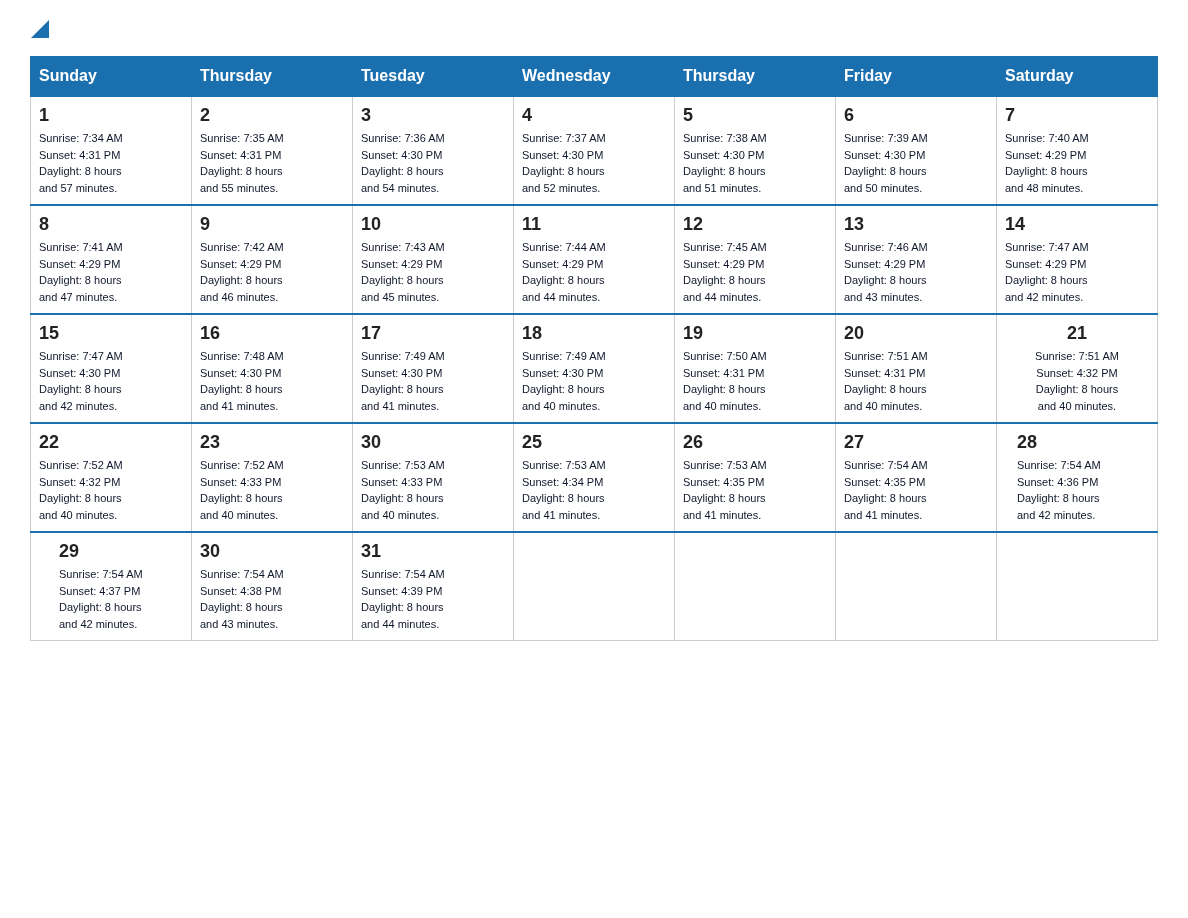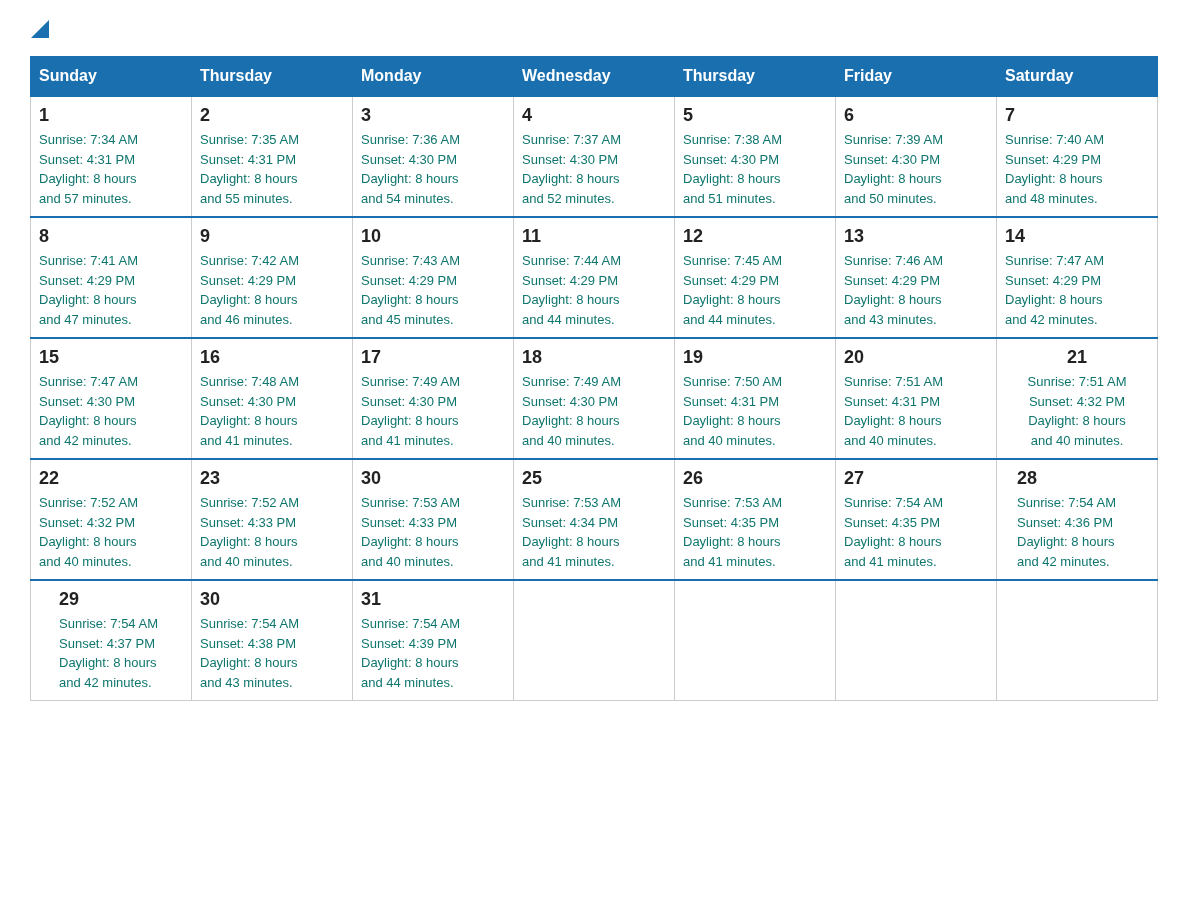--- a/index.html
+++ b/index.html
@@ -51,22 +51,22 @@
       width: 14.28%;
       min-height: 110px;
     }
     .day-number {
       font-size: 18px;
       font-weight: bold;
       color: #222;
       margin-bottom: 4px;
     }
     .day-info {
-      font-size: 13px;
-      color: #0f766e;
+      font-size: 11px;
+      color: #0f172a;
       line-height: 1.5;
     }
     .calendar tr td {
       background: #fff;
     }
     .calendar tbody tr:nth-child(odd) td {
       background: #fff;
     }
     
     .logo-container {
@@ -113,21 +113,21 @@
     <div class="page-title"></div>
     <div class="subtitle"></div>
   </div>
 </div>
 
 <table class="calendar">
   <thead>
     <tr>
       <th>Sunday</th>
       <th>Thursday</th>
-      <th>Monday</th>
+      <th>Tuesday</th>
       <th>Wednesday</th>
       <th>Thursday</th>
       <th>Friday</th>
       <th>Saturday</th>
     </tr>
   </thead>
   <tbody id="calendar-body">
   <tr>
         <td style="border-top: 2px solid rgb(26, 111, 175);">
           <div class="day-number">1</div>

